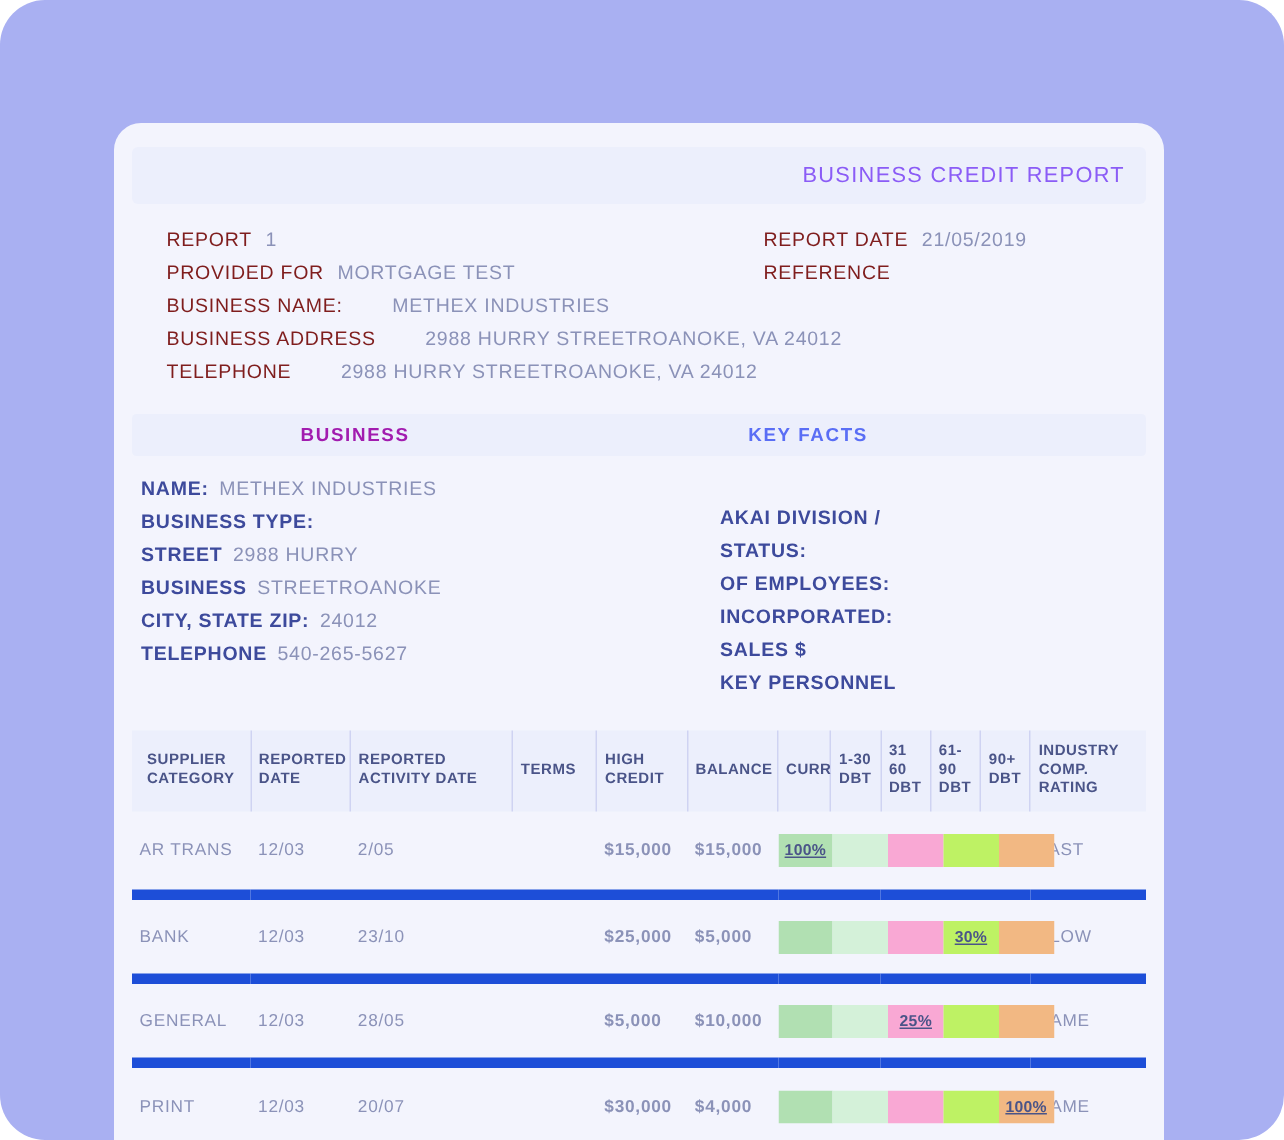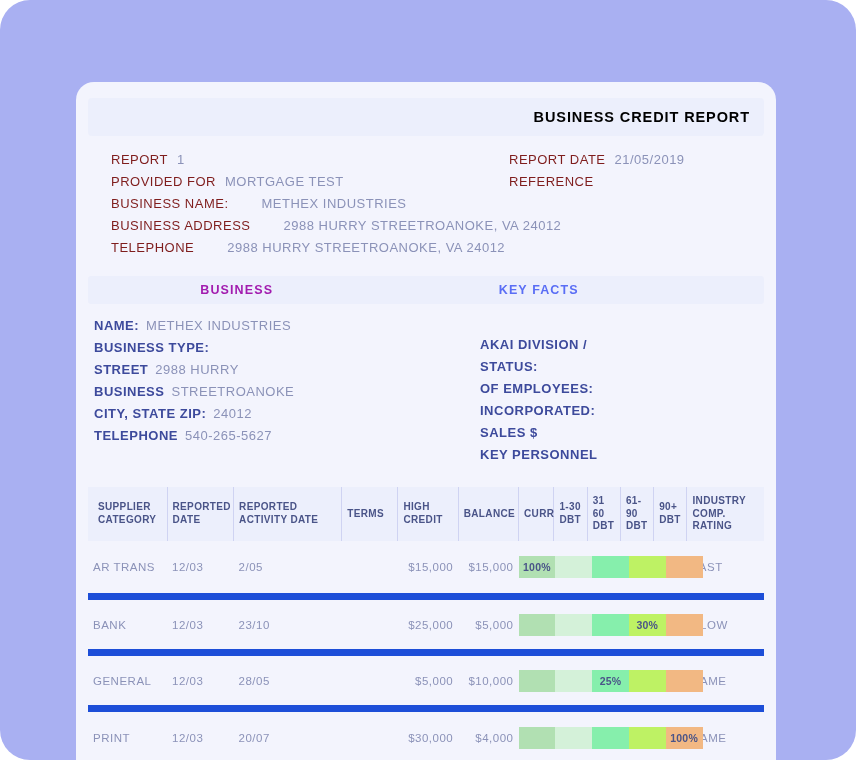--- a/index.html
+++ b/index.html
@@ -44,23 +44,23 @@
     margin: 16px 12px 0 12px;
     height: 38px;
     background: #eceffc;
     border-radius: 4px;
     display: flex;
     align-items: center;
     justify-content: flex-end;
     padding-right: 14px;
   }
   .title-bar-text {
-    color: #000000;
+    color: #8b5cf6;
     font-size: 14.5px;
-    font-weight: bold;
+    font-weight: normal;
     letter-spacing: 0.9px;
   }
 
   
   .meta-block {
     margin: 16px 0 0 0;
     padding: 0 12px 0 18px;
     position: relative;
   }
   .meta-row {
@@ -174,21 +174,21 @@
     padding: 0 5px;
     height: 56px;
     vertical-align: middle;
     border-bottom: 7px solid #1d4ed8;
     white-space: nowrap;
   }
   table.credit-table tbody tr:last-child td {
     border-bottom: 1px solid #cdc9f0;
   }
   td.c-supplier { padding-left: 10px; }
-  td.num { text-align: right; }
+  td.num { text-align: left; font-weight: bold; }
   td.c-industry { padding-left: 10px; }
 
   
   col.w-supplier   { width: 76px; }
   col.w-repdate    { width: 64px; }
   col.w-actdate    { width: 104px; }
   col.w-terms      { width: 54px; }
   col.w-high       { width: 58px; }
   col.w-balance    { width: 58px; }
   col.w-curr       { width: 34px; }
@@ -216,24 +216,25 @@
   .aging-seg {
     flex: 1 1 0;
     height: 100%;
     display: flex;
     align-items: center;
     justify-content: center;
     font-size: 10.5px;
     font-weight: bold;
     letter-spacing: 0.2px;
     color: #4a5488;
+    text-decoration: underline;
   }
   .seg-curr  { background: #b1e0b2; }
   .seg-d130  { background: #d4f1d9; }
-  .seg-d3160 { background: #86efac; }
+  .seg-d3160 { background: #f9a8d4; }
   .seg-d6190 { background: #bef264; }
   .seg-d90   { background: #f2b883; }
 </style>
 </head>
 <body>
 
 <div class="page-backdrop">
 
   <div class="report-card">
 

